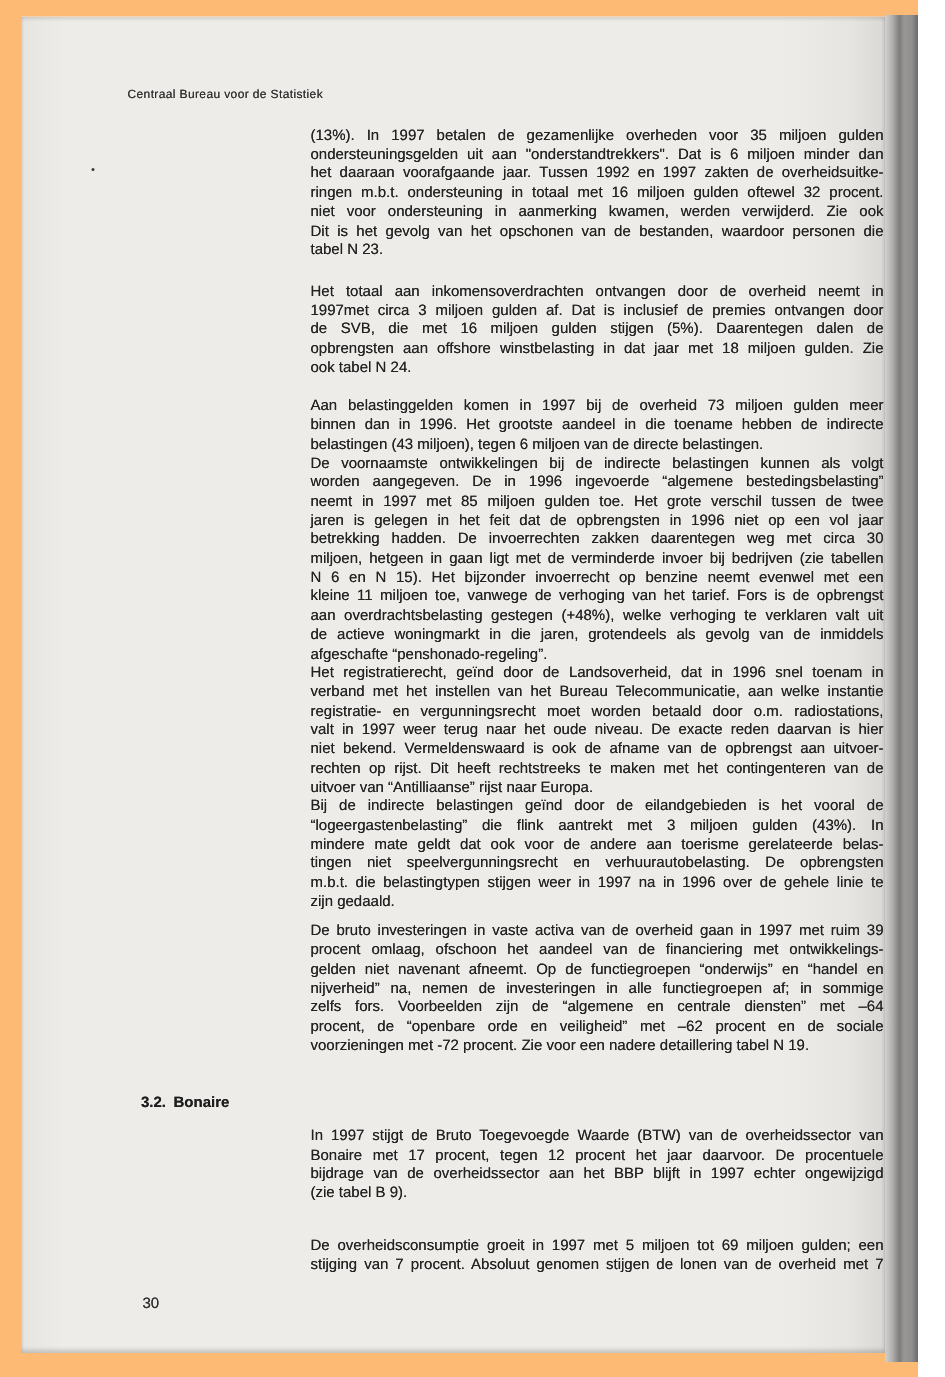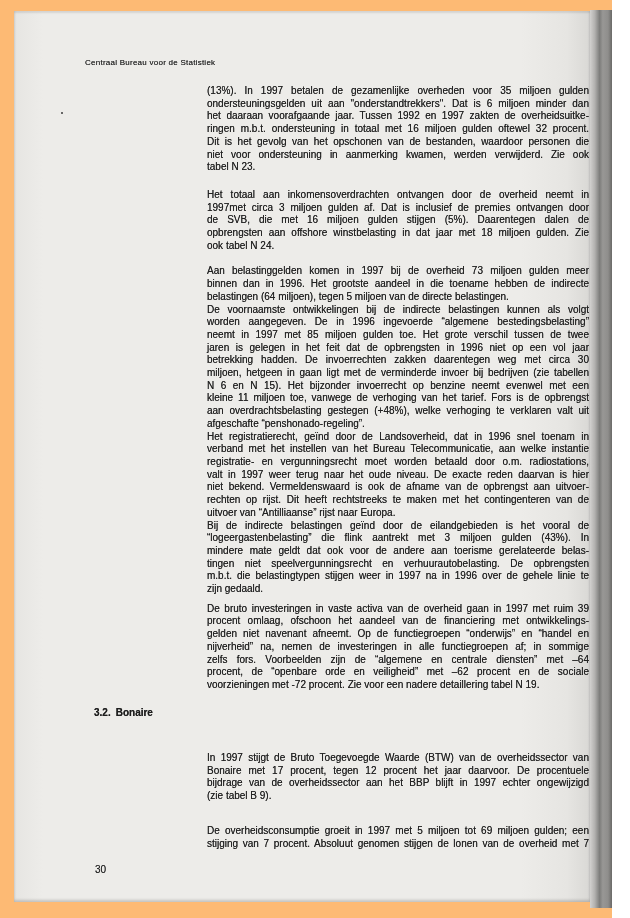--- a/index.html
+++ b/index.html
@@ -41,21 +41,21 @@
   .para{margin:0;}
   .ln{
     width:100%;
     text-align:justify;
     text-align-last:justify;
     text-justify:inter-word;
     white-space:normal;
   }
   .ln.last{text-align-last:left;}
   .section-heading{
-    position:absolute;left:80px;top:696px;
+    position:absolute;left:80px;top:719px;
     font-size:10px;font-weight:bold;color:#1d1d1d;
     text-shadow:0 0 0.3px #444;
     white-space:nowrap;
   }
   .section-heading .sec-title{margin-left:5px;}
   .pagenum{
     position:absolute;left:81px;top:853px;
     font-size:10px;color:#2a2a2a;
     text-shadow:0 0 0.3px #555;
   }
@@ -66,46 +66,47 @@
 <div class="scan-root">
   <div class="page">
     <div class="header">Centraal Bureau voor de Statistiek</div>
     <div class="speck"></div>
     <div class="body-col body-top">
         <div class="para" style="margin-top: 0px;">
           <div class="ln">(13%). In 1997 betalen de gezamenlijke overheden voor 35 miljoen gulden</div>
           <div class="ln">ondersteuningsgelden uit aan "onderstandtrekkers". Dat is 6 miljoen minder dan</div>
           <div class="ln">het daaraan voorafgaande jaar. Tussen 1992 en 1997 zakten de overheidsuitke-</div>
           <div class="ln">ringen m.b.t. ondersteuning in totaal met 16 miljoen gulden oftewel 32 procent.</div>
+          <div class="ln">niet voor ondersteuning in aanmerking kwamen, werden verwijderd. Zie ook</div>
           <div class="ln">Dit is het gevolg van het opschonen van de bestanden, waardoor  personen die</div>
-          <div class="ln">niet voor ondersteuning in aanmerking kwamen, werden verwijderd. Zie ook</div>
           <div class="ln last">tabel N 23.</div>
         </div>
         <div class="para" style="margin-top: 15px;">
           <div class="ln">Het totaal aan  inkomensoverdrachten ontvangen door de overheid neemt in</div>
           <div class="ln">1997met circa 3 miljoen gulden af. Dat is inclusief de premies ontvangen door</div>
           <div class="ln">de SVB, die met 16 miljoen gulden stijgen (5%). Daarentegen dalen de</div>
           <div class="ln">opbrengsten aan offshore winstbelasting in dat jaar met 18 miljoen gulden. Zie</div>
           <div class="ln last">ook tabel N 24.</div>
         </div>
         <div class="para" style="margin-top: 13px;">
           <div class="ln">Aan belastinggelden komen in 1997 bij de overheid 73 miljoen gulden meer</div>
           <div class="ln">binnen dan in 1996. Het grootste aandeel in die toename hebben de indirecte</div>
-          <div class="ln last">belastingen (64 miljoen), tegen 5 miljoen van de directe belastingen.</div>
+          <div class="ln last">belastingen (43 miljoen), tegen 6 miljoen van de directe belastingen.</div>
         </div>
         <div class="para" style="margin-top: 0px;">
           <div class="ln">De voornaamste ontwikkelingen bij de indirecte belastingen kunnen als volgt</div>
           <div class="ln">worden aangegeven. De in 1996 ingevoerde “algemene bestedingsbelasting”</div>
           <div class="ln">neemt in 1997 met 85 miljoen gulden toe. Het grote verschil tussen de twee</div>
           <div class="ln">jaren is gelegen in het feit dat de opbrengsten in 1996 niet op een vol jaar</div>
           <div class="ln">betrekking hadden. De invoerrechten zakken daarentegen weg met circa 30</div>
           <div class="ln">miljoen, hetgeen in gaan ligt met de verminderde invoer bij bedrijven (zie tabellen</div>
           <div class="ln">N 6 en N 15). Het bijzonder invoerrecht op benzine neemt evenwel met een</div>
           <div class="ln">kleine 11 miljoen toe, vanwege de verhoging van het tarief. Fors is de opbrengst</div>
           <div class="ln">aan overdrachtsbelasting gestegen (+48%), welke verhoging te verklaren valt uit</div>
+          <div class="ln">de actieve woningmarkt in die jaren, grotendeels als gevolg van de inmiddels</div>
           <div class="ln last">afgeschafte “penshonado-regeling”.</div>
         </div>
         <div class="para" style="margin-top: 0px;">
           <div class="ln">Het registratierecht, geïnd door de Landsoverheid, dat in 1996 snel toenam in</div>
           <div class="ln">verband met het instellen van het Bureau Telecommunicatie, aan welke instantie</div>
           <div class="ln">registratie- en vergunningsrecht moet worden betaald door o.m. radiostations,</div>
           <div class="ln">valt in 1997 weer terug naar het oude niveau.  De exacte reden daarvan is hier</div>
           <div class="ln">niet bekend. Vermeldenswaard is ook de afname van de opbrengst aan uitvoer-</div>
           <div class="ln">rechten op rijst. Dit heeft rechtstreeks te maken met het contingenteren van de</div>
           <div class="ln last">uitvoer van “Antilliaanse” rijst naar Europa.</div>

